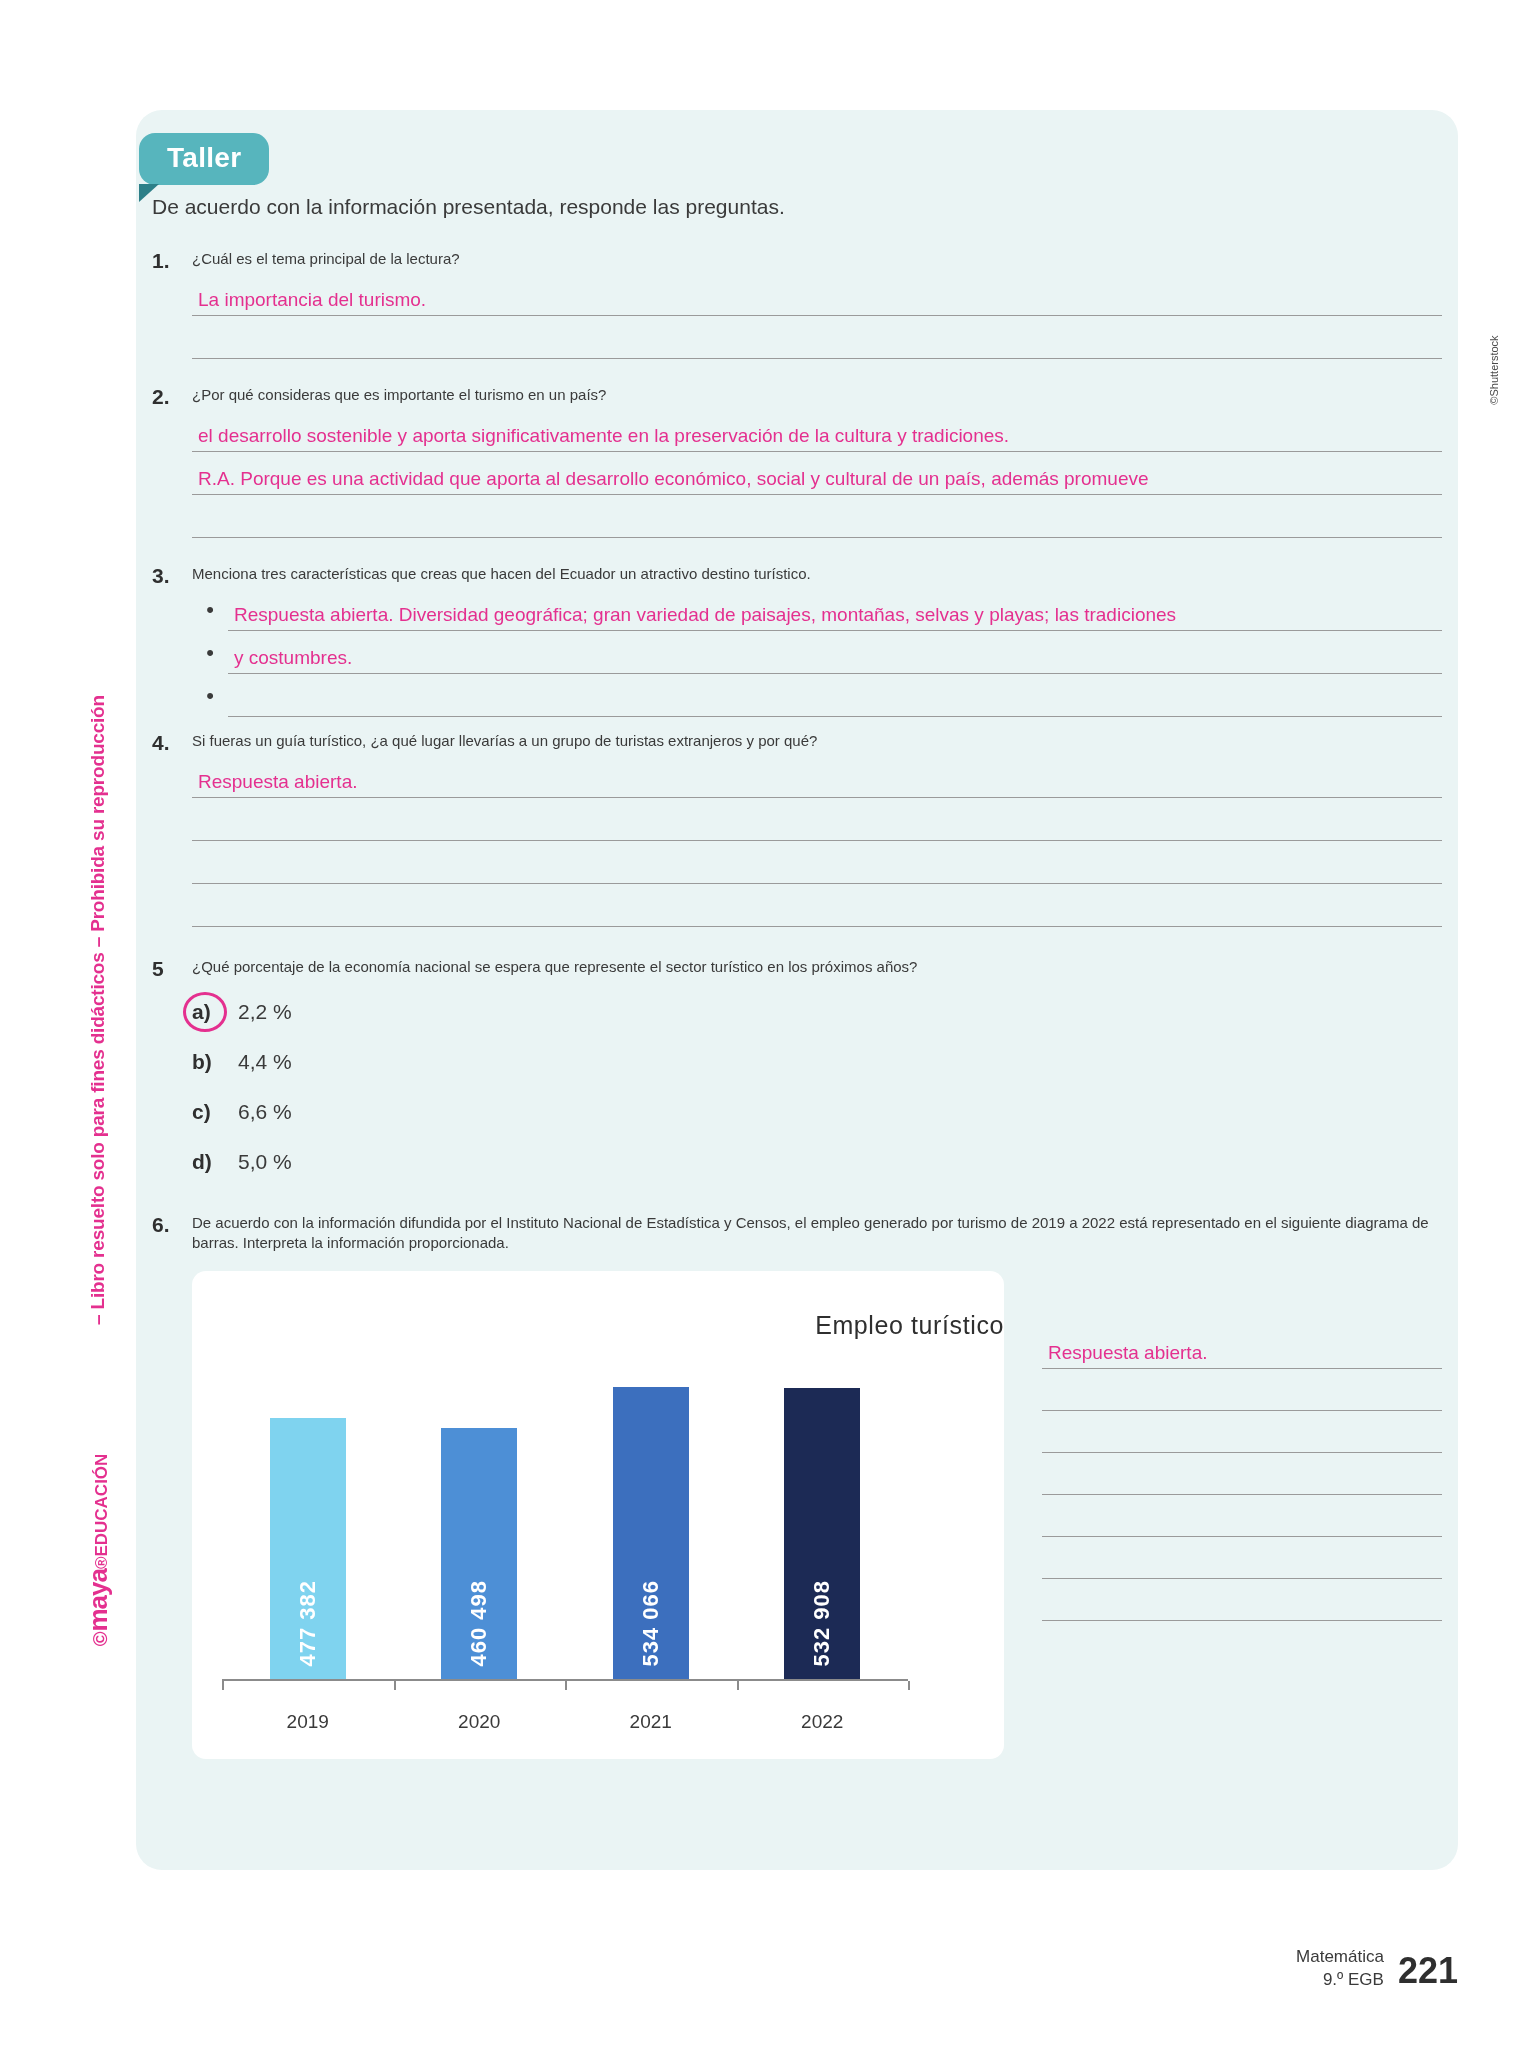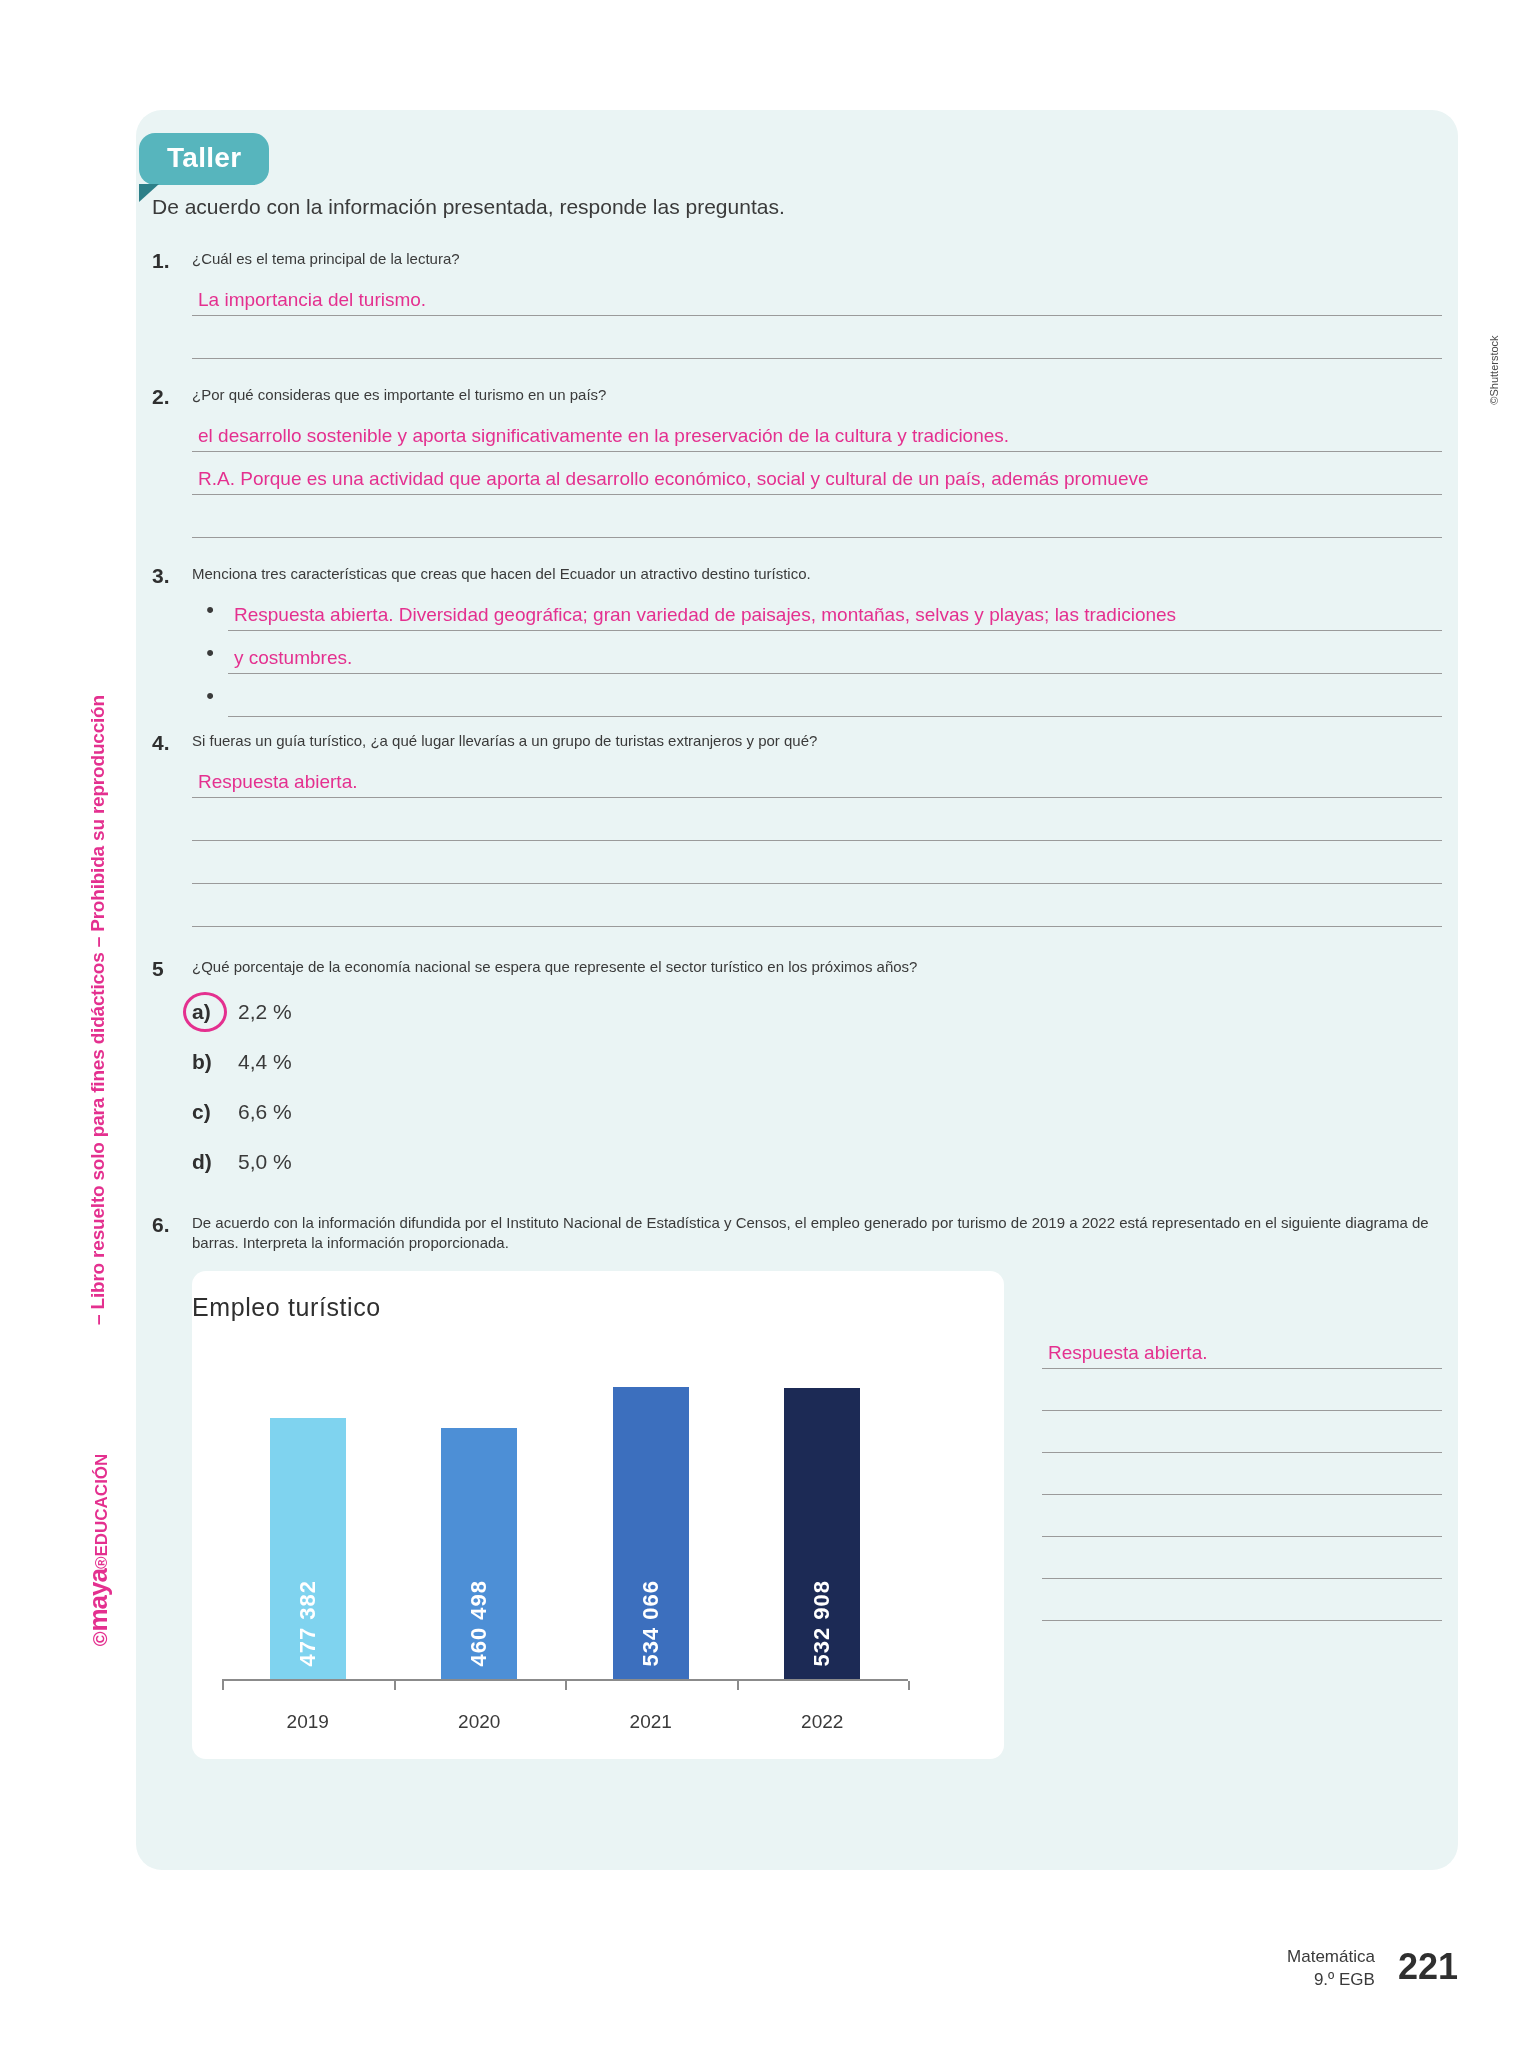--- a/index.html
+++ b/index.html
@@ -173,24 +173,24 @@
   }
   .chart-card {
     width: 812px;
     height: 488px;
     background: #ffffff;
     border-radius: 14px;
     position: relative;
     flex: 0 0 812px;
   }
   .chart-title {
-    text-align: left;
+    text-align: right;
     font-size: 25px;
     color: #2f2f2f;
-    padding-top: 22px;
+    padding-top: 40px;
     letter-spacing: 0.6px;
   }
   .plot {
     position: absolute;
     left: 30px; right: 96px;
     top: 80px;
     bottom: 78px;
   }
   .bars {
     position: absolute;
@@ -254,21 +254,22 @@
   }
   .right-lines .aline { height: 42px; }
 
   
   .footer {
     position: absolute;
     right: 78px;
     bottom: 56px;
     text-align: right;
     display: flex;
-    gap: 23px;
+    align-items: flex-end;
+    gap: 14px;
   }
   .footer-sub { font-size: 17px; color: #3a3a3a; line-height: 1.35; text-align: right; }
   .footer-page { font-size: 36px; font-weight: bold; color: #2f2f2f; }
 </style>
 </head>
 <body>
 
 <div class="side-rail">
   <span class="side-text">– Libro resuelto solo para fines didácticos – Prohibida su reproducción</span>
 </div>

